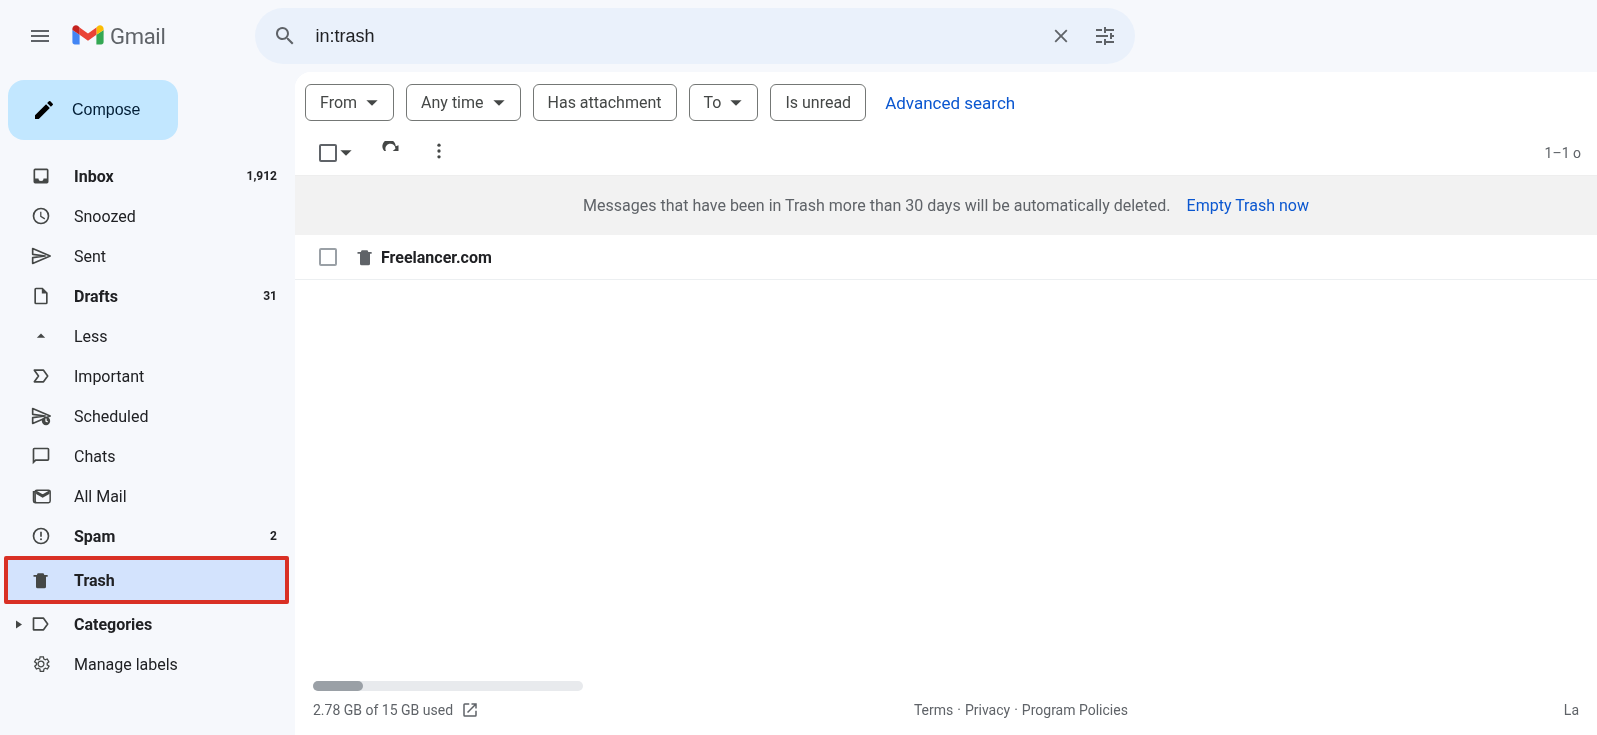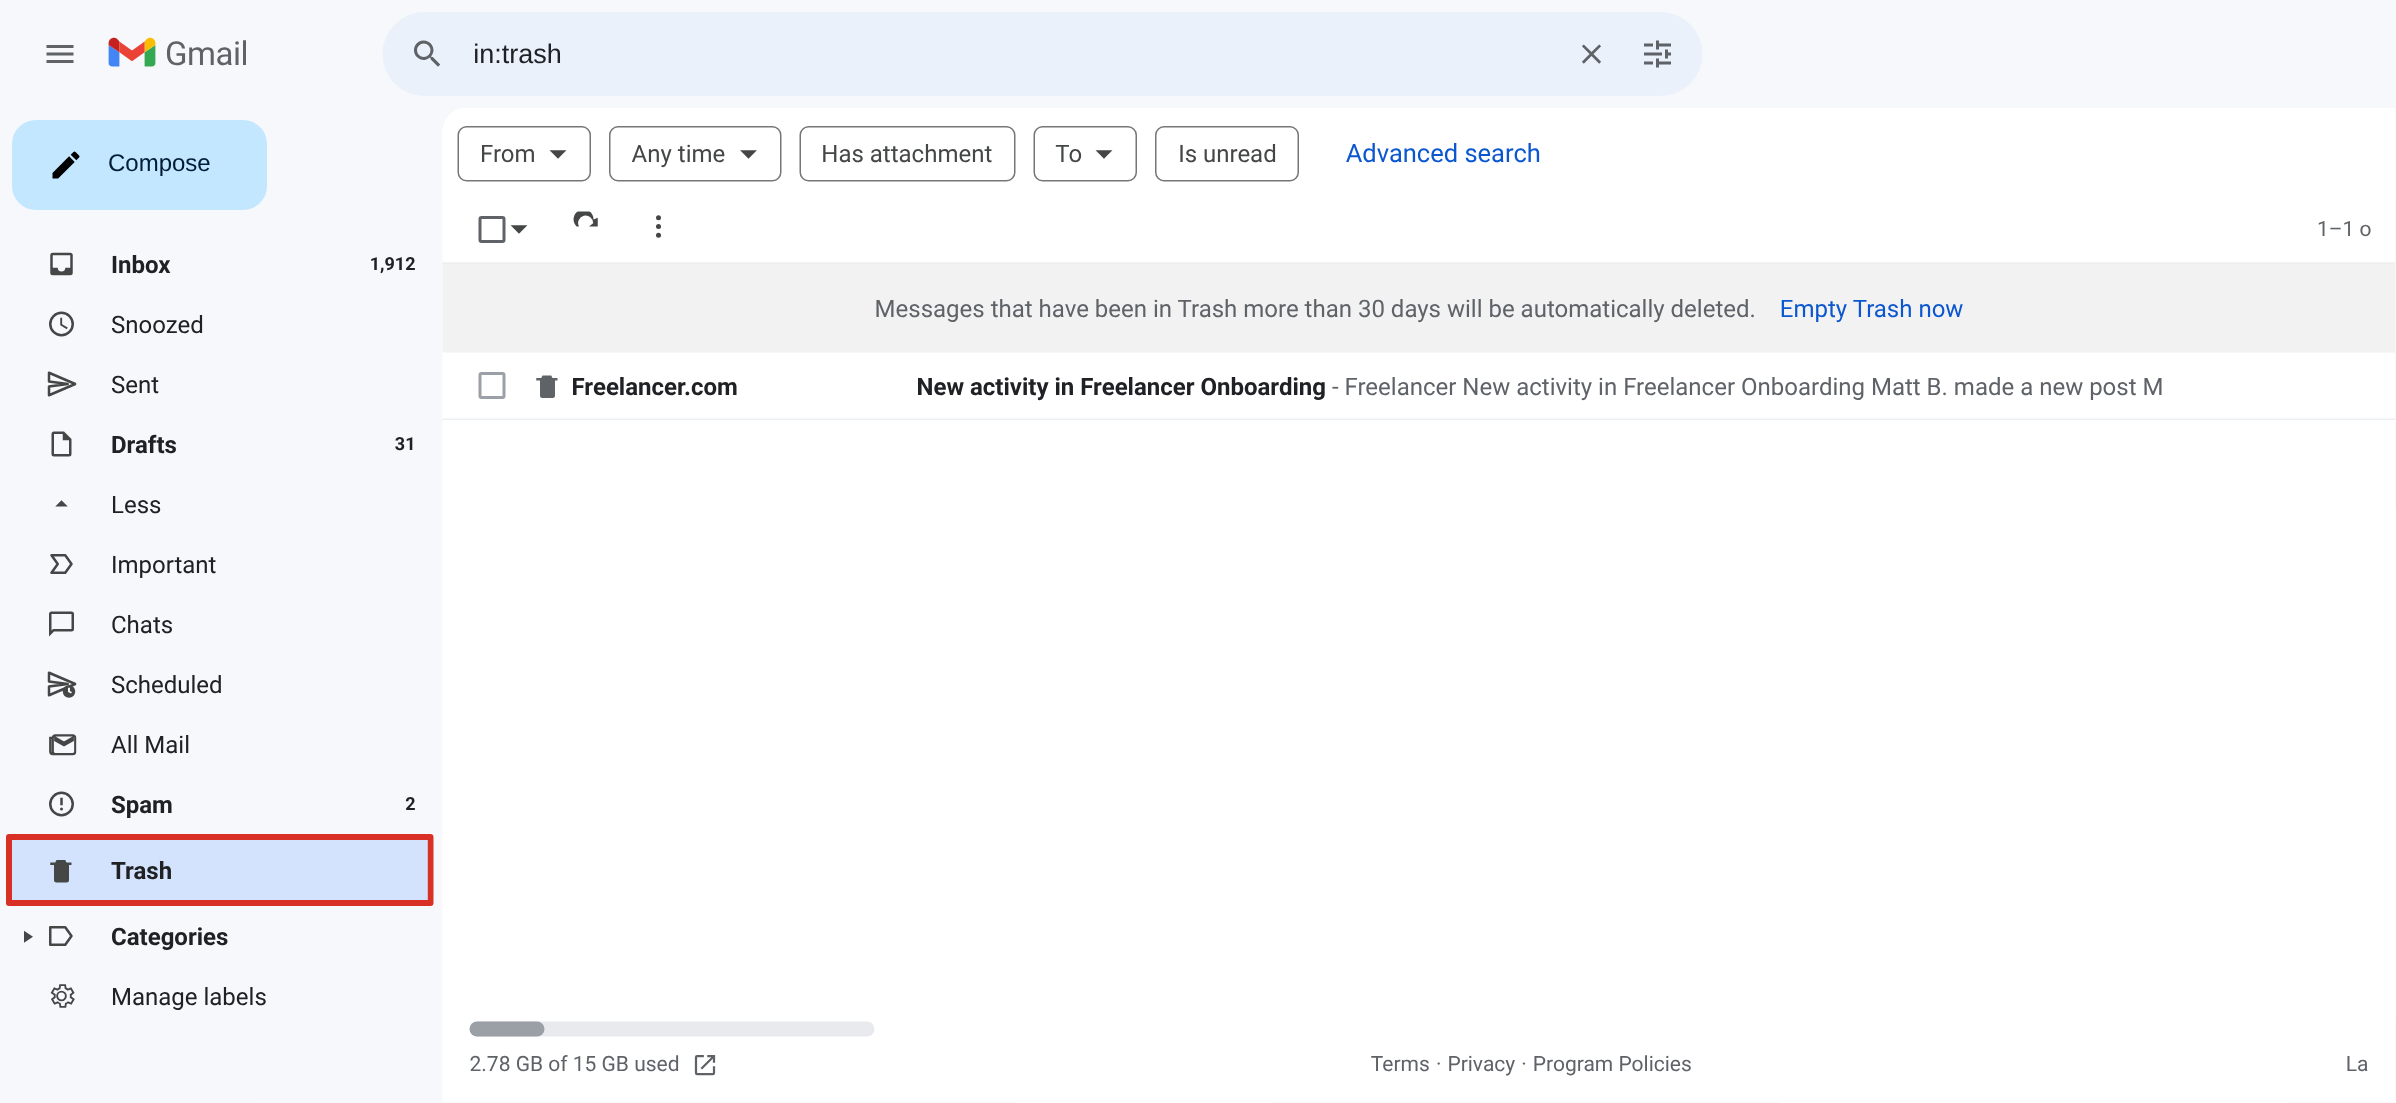--- a/index.html
+++ b/index.html
@@ -31,21 +31,21 @@
   .nav-item.selected .label { font-weight: 700; }
   .highlight-box { border: 4px solid #d93025; border-radius: 2px; margin: 0 6px 0 -4px; }
   .highlight-box .nav-item { border-radius: 0; }
   .cat-row { position: relative; }
   .cat-caret { position: absolute; left: 6px; top: 50%; transform: translateY(-50%); }
   .cat-caret svg { width: 10px; height: 10px; fill: #444746; }
   .main { flex: 1; display: flex; flex-direction: column; background: #fff; border-radius: 16px 0 0 0; margin-top: 0; min-width: 0; }
   .filter-row { display: flex; align-items: center; gap: 12px; padding: 12px 16px 12px 10px; background: #fff; border-radius: 16px 0 0 0; }
   .chip { display: flex; align-items: center; gap: 8px; border: 1px solid #747775; background: #fff; border-radius: 6px; padding: 8px 14px; font-size: 16px; color: #444746; cursor: pointer; }
   .chip svg { width: 14px; height: 14px; fill: #444746; }
-  .adv-link { margin-left: 19px; color: #0b57d0; font-size: 17px; cursor: pointer; }
+  .adv-link { margin-left: 7px; color: #0b57d0; font-size: 17px; cursor: pointer; }
   .toolbar { display: flex; align-items: center; padding: 8px 16px 10px 24px; }
   .tb-left { display: flex; align-items: center; gap: 28px; }
   .tb-check { display: flex; align-items: center; gap: 2px; }
   .tb-check .box { width: 18px; height: 18px; border: 2px solid #5f6368; border-radius: 2px; }
   .tb-check svg { width: 14px; height: 14px; fill: #444746; }
   .tb-icon svg { width: 20px; height: 20px; fill: #444746; }
   .tb-right { margin-left: auto; color: #5f6368; font-size: 14px; }
   .notice { background: #f2f2f2; display: flex; align-items: center; justify-content: center; padding: 20px 0; font-size: 16px; color: #5f6368; gap: 16px; border-top: 1px solid #eee; }
   .notice .link { color: #0b57d0; cursor: pointer; }
   .row { display: flex; align-items: center; padding: 12px 16px 12px 24px; border-bottom: 1px solid #eceff1; font-size: 16px; white-space: nowrap; overflow: hidden; }
@@ -165,34 +165,34 @@
           <span class="nv-icon">
               <svg viewBox="0 0 24 24">
                 <path d="M4 5h11l5 7-5 7H4l5-7-5-7z" fill="none" stroke="#444746" stroke-width="2" stroke-linejoin="round"></path>
               </svg>
             </span>
           <span class="label">Important</span>
         </div>
         <div class="nav-item">
           <span class="nv-icon">
               <svg viewBox="0 0 24 24">
-                <path d="M20 2H4a2 2 0 00-2 2v18l4-4h14a2 2 0 002-2V4a2 2 0 00-2-2zm0 14H5.2L4 17.2V4h16v12z"></path>
-              </svg>
-            </span>
-          <span class="label">Chats</span>
-        </div>
-        <div class="nav-item">
-          <span class="nv-icon">
-              <svg viewBox="0 0 24 24">
                 <path d="M2 21l21-9L2 3v7l15 2-15 2v7z" fill="none" stroke="#444746" stroke-width="2" stroke-linejoin="round"></path>
                 <circle cx="18" cy="18" r="5" fill="#444746"></circle>
                 <path d="M18 15v3l2 1" stroke="#fff" stroke-width="1.5" fill="none"></path>
               </svg>
             </span>
           <span class="label">Scheduled</span>
+        </div>
+        <div class="nav-item">
+          <span class="nv-icon">
+              <svg viewBox="0 0 24 24">
+                <path d="M20 2H4a2 2 0 00-2 2v18l4-4h14a2 2 0 002-2V4a2 2 0 00-2-2zm0 14H5.2L4 17.2V4h16v12z"></path>
+              </svg>
+            </span>
+          <span class="label">Chats</span>
         </div>
         <div class="nav-item">
           <span class="nv-icon">
               <svg viewBox="0 0 24 24">
                 <path d="M21 5H7a2 2 0 00-2 2v11a2 2 0 002 2h14a2 2 0 002-2V7a2 2 0 00-2-2zm0 4l-7 4-7-4V7l7 4 7-4v2zM3 7v11a2 2 0 002 2V7H3z" fill="none" stroke="#444746" stroke-width="1.8"></path>
               </svg>
             </span>
           <span class="label">All Mail</span>
         </div>
         <div class="nav-item bold">
@@ -297,23 +297,20 @@
       </div>
 
       <div class="row">
         <span class="r-check"></span>
         <span class="r-trash-icon">
           <svg viewBox="0 0 24 24">
               <path d="M6 7h12v13a2 2 0 01-2 2H8a2 2 0 01-2-2V7zm3-3h6l1 2h4v2H3V6h4l1-2z"></path>
             </svg>
         </span>
         <span class="sender">Freelancer.com</span>
-        <span>
-          <span class="subject">New activity in Freelancer Onboarding</span><span class="snippet"> - Freelancer New activity in Freelancer Onboarding Matt B. made a new post M</span>
-        </span>
       </div>
 
       <div class="footer footer-wrap">
         <div class="scrollbar-fake">
             <div class="thumb"></div>
           </div>
         <div class="footer-row">
           <div class="storage">
             <span>2.78 GB of 15 GB used</span>
             <svg viewBox="0 0 24 24">

